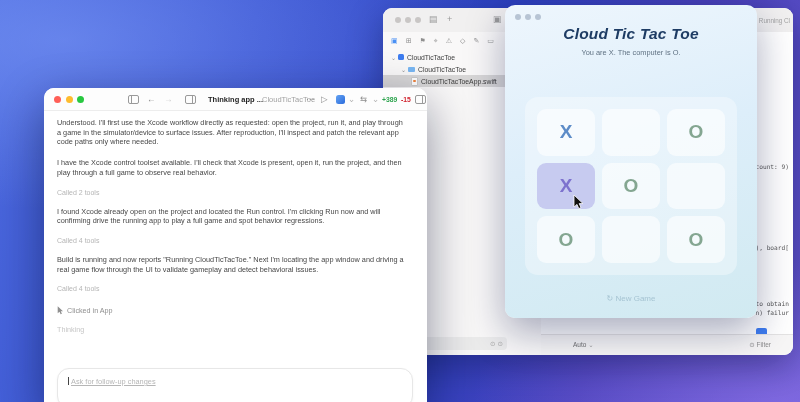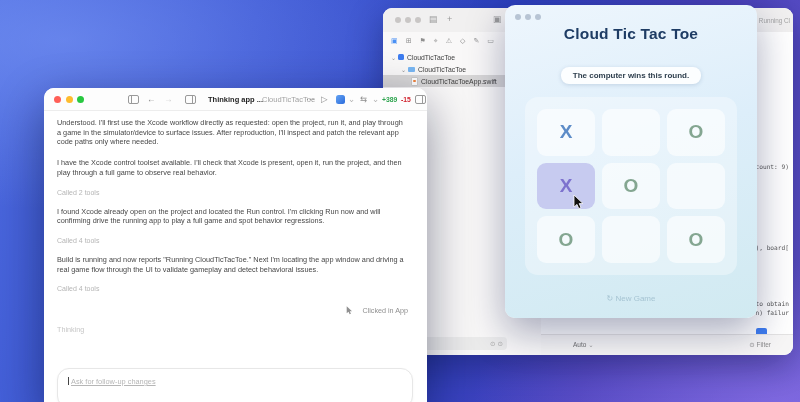--- a/index.html
+++ b/index.html
@@ -42,21 +42,21 @@
   .xc-bluechip{position:absolute;right:26px;top:296px;width:11px;height:8px;border-radius:2px;background:#3f7df0;}
   .xc-debugbar{position:absolute;bottom:0;left:158px;right:0;height:20px;background:#f7f6f6;border-top:1px solid #e4e3e3;border-radius:0 0 9px 0;}
   .xc-auto{position:absolute;left:32px;top:6px;font-size:6.5px;color:#6f6f6f;}
   .xc-dfilter{position:absolute;right:22px;top:6px;font-size:6.5px;color:#8c8c8c;}
 
   
   .ttt{position:absolute;left:505px;top:5px;width:252px;height:313px;border-radius:10px;
     background:linear-gradient(165deg,#eef6fd 0%,#ddeefa 45%,#d1eaf1 100%);
     box-shadow:0 14px 38px rgba(8,18,70,.35);}
   .ttt-dot{position:absolute;top:9px;width:6px;height:6px;border-radius:50%;background:#b7c4d4;}
-  .ttt-title{position:absolute;top:20px;left:0;right:0;text-align:center;font-size:15.5px;font-weight:bold;color:#1e3c64;letter-spacing:.2px;}
+  .ttt-title{position:absolute;top:20px;left:0;right:0;text-align:center;font-size:15.5px;font-weight:bold;color:#1e3c64;letter-spacing:.2px;font-style:italic;}
   .ttt-sub{position:absolute;top:43px;left:0;right:0;text-align:center;font-size:7.4px;color:#5f7182;}
   .ttt-statuswrap{position:absolute;top:59px;left:0;right:0;text-align:center;}
   .ttt-status{display:inline-block;background:#fcfeff;border-radius:8px;padding:4px 12px;font-size:8px;font-weight:bold;color:#2e3f4e;box-shadow:0 1px 4px rgba(40,80,130,.18);}
   .ttt-board{position:absolute;left:20px;top:92px;width:212px;height:178px;background:rgba(255,255,255,.35);border-radius:13px;display:grid;grid-template-columns:repeat(3,1fr);grid-template-rows:repeat(3,1fr);gap:7px;padding:12px;box-sizing:border-box;}
   .cell{background:rgba(255,255,255,.6);border-radius:9px;display:flex;align-items:center;justify-content:center;}
   .cell.hl{background:#c7cbf0;}
   .mark{font-size:19px;font-weight:bold;}
   .mark.x{color:#5d8cc8;}
   .mark.o{color:#84a691;}
   .cell.hl .mark.x{color:#7d72ce;}
@@ -73,21 +73,21 @@
   .panelbox.r::after{left:auto;right:2px;}
   .ch-tab1{position:absolute;top:7px;left:164px;font-size:7.5px;font-weight:bold;color:#1f1f1f;white-space:nowrap;}
   .ch-tab2{position:absolute;top:7px;left:218px;font-size:7.5px;color:#a2a2a2;white-space:nowrap;}
   .bluechip{position:absolute;top:6.5px;left:292px;width:9px;height:9px;border-radius:2.5px;background:linear-gradient(135deg,#63a2f2,#2c6cdc);}
   .diffnum{position:absolute;top:7.5px;font-size:6.8px;font-weight:bold;}
   .added{left:338px;color:#2da44e;}
   .removed{left:357px;color:#d1242f;}
   .ch-body{position:absolute;top:22px;left:13px;right:19px;bottom:42px;overflow:hidden;}
   .msg{font-size:7.3px;line-height:1.33;color:#474747;margin:8px 0 11px;}
   .meta{font-size:7px;color:#b5b5b5;margin:0 0 11px;}
-  .event{display:flex;align-items:center;gap:9px;font-size:7.2px;color:#8f8f8f;margin:14px 0 0;justify-content:flex-end;}
+  .event{display:flex;align-items:center;gap:3px;font-size:7.2px;color:#8f8f8f;margin:14px 0 0;}
   .thinking{font-size:7.2px;color:#c6c6c6;margin:10px 0 0;}
   .ch-input{position:absolute;left:13px;top:280px;width:356px;height:40px;background:#fff;border:1px solid #e7e7e7;border-radius:12px;box-sizing:border-box;box-shadow:0 1px 3px rgba(0,0,0,.04);}
   .ch-ph{position:absolute;left:10px;top:8px;font-size:7.4px;color:#b6b6b6;text-decoration:underline;}
   .caret{display:inline-block;width:1px;height:8px;background:#444;margin-right:2px;vertical-align:-1px;}
 </style>
 </head>
 <body>
 
 <div id="stage">
   <div class="desktop"></div>
@@ -150,21 +150,21 @@
       <span class="xc-auto"><span>Auto</span> <span style="color:#9a9a9a">⌄</span></span>
       <span class="xc-dfilter"><span>⊙</span> <span>Filter</span></span>
     </div>
   </div>
 
   <div class="ttt">
     <span class="ttt-dot" style="left:10px"></span>
     <span class="ttt-dot" style="left:20px"></span>
     <span class="ttt-dot" style="left:30px"></span>
     <div class="ttt-title">Cloud Tic Tac Toe</div>
-    <div class="ttt-statuswrap"><span class="ttt-status">The computer wins this round.</span></div>
+    <div class="ttt-sub">You are X. The computer is O.</div>
     <div class="ttt-board">
         <div class="cell">
           <span class="mark x">X</span>
         </div>
         <div class="cell"></div>
         <div class="cell">
           <span class="mark o">O</span>
         </div>
         <div class="cell hl">
           <span class="mark x">X</span>

